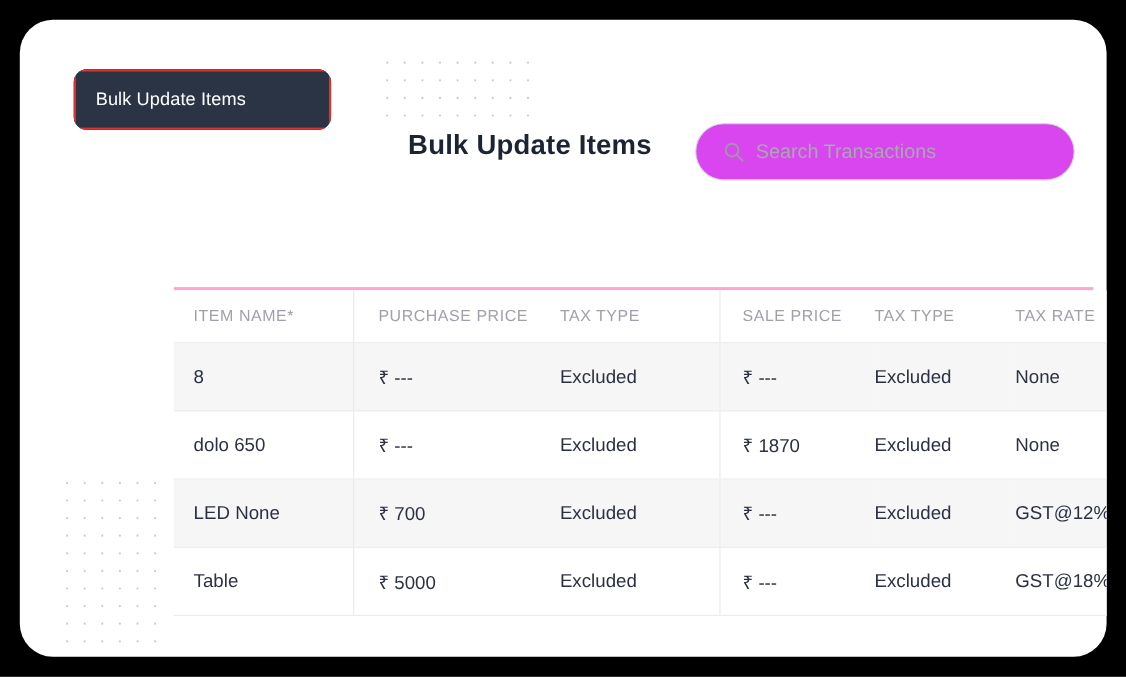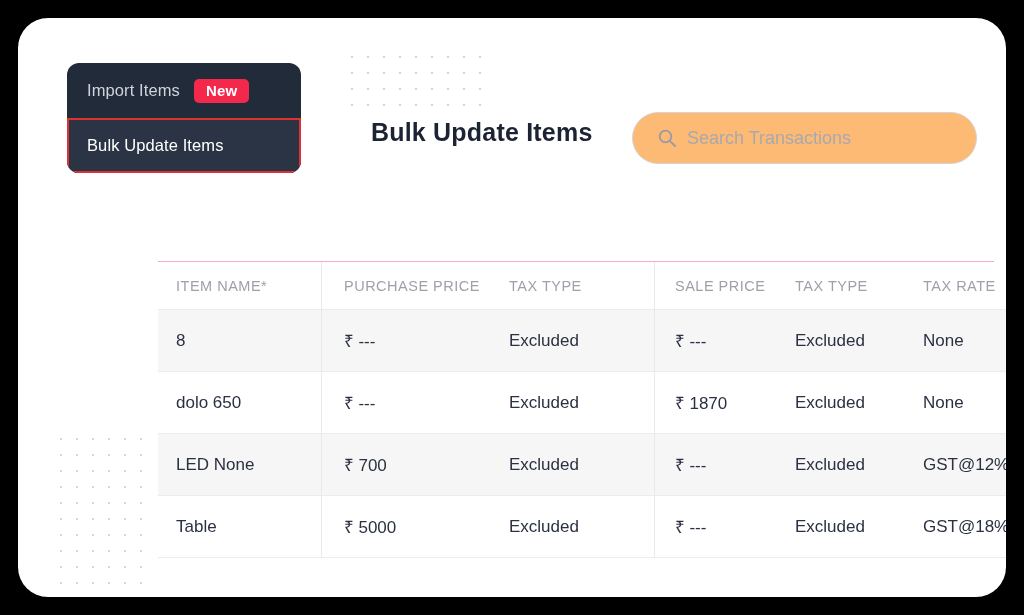--- a/index.html
+++ b/index.html
@@ -103,21 +103,21 @@
   }
 
   .search-box {
     position: absolute;
     left: 614px;
     top: 94px;
     width: 345px;
     height: 52px;
     border: 1px solid #d4d4d8;
     border-radius: 26px;
-    background: #fdba74;
+    background: #d946ef;
     box-sizing: border-box;
     display: flex;
     align-items: center;
     padding-left: 52px;
   }
   .search-icon {
     position: absolute;
     left: 24px;
     top: 50%;
     transform: translateY(-50%);
@@ -180,21 +180,21 @@
     color: #4b5160;
     white-space: nowrap;
   }
 
   
   .table-wrap {
     position: absolute;
     left: 140px;
     top: 243px;
     width: 836px;
-    border-top: 1px solid #f9a8d4;
+    border-top: 3px solid #f9a8d4;
   }
   table.bulk-table {
     border-collapse: collapse;
     width: 836px;
     table-layout: fixed;
   }
   table.bulk-table th {
     font-size: 14.5px;
     font-weight: normal;
     color: #a0a0ab;
@@ -375,24 +375,20 @@
               <td class="c-ptax">Excluded</td>
               <td class="c-spri">₹ ---</td>
               <td class="c-stax">Excluded</td>
               <td class="c-srate">GST@18%</td>
             </tr>
           </tbody>
       </table>
     </div>
 
     <div class="sidebar" id="sidebar">
-        <div class="menu-item">
-          <span class="label">Import Items</span>
-          <span class="badge-new">New</span>
-        </div>
         <div class="menu-item active">
           <span class="label">Bulk Update Items</span>
         </div>
       </div>
 
     <div class="page-title">Bulk Update Items</div>
 
     <div class="search-box">
       <span class="search-icon">
         <svg width="20" height="20" viewBox="0 0 20 20" fill="none" stroke="#9a9aa2" stroke-width="1.8">

